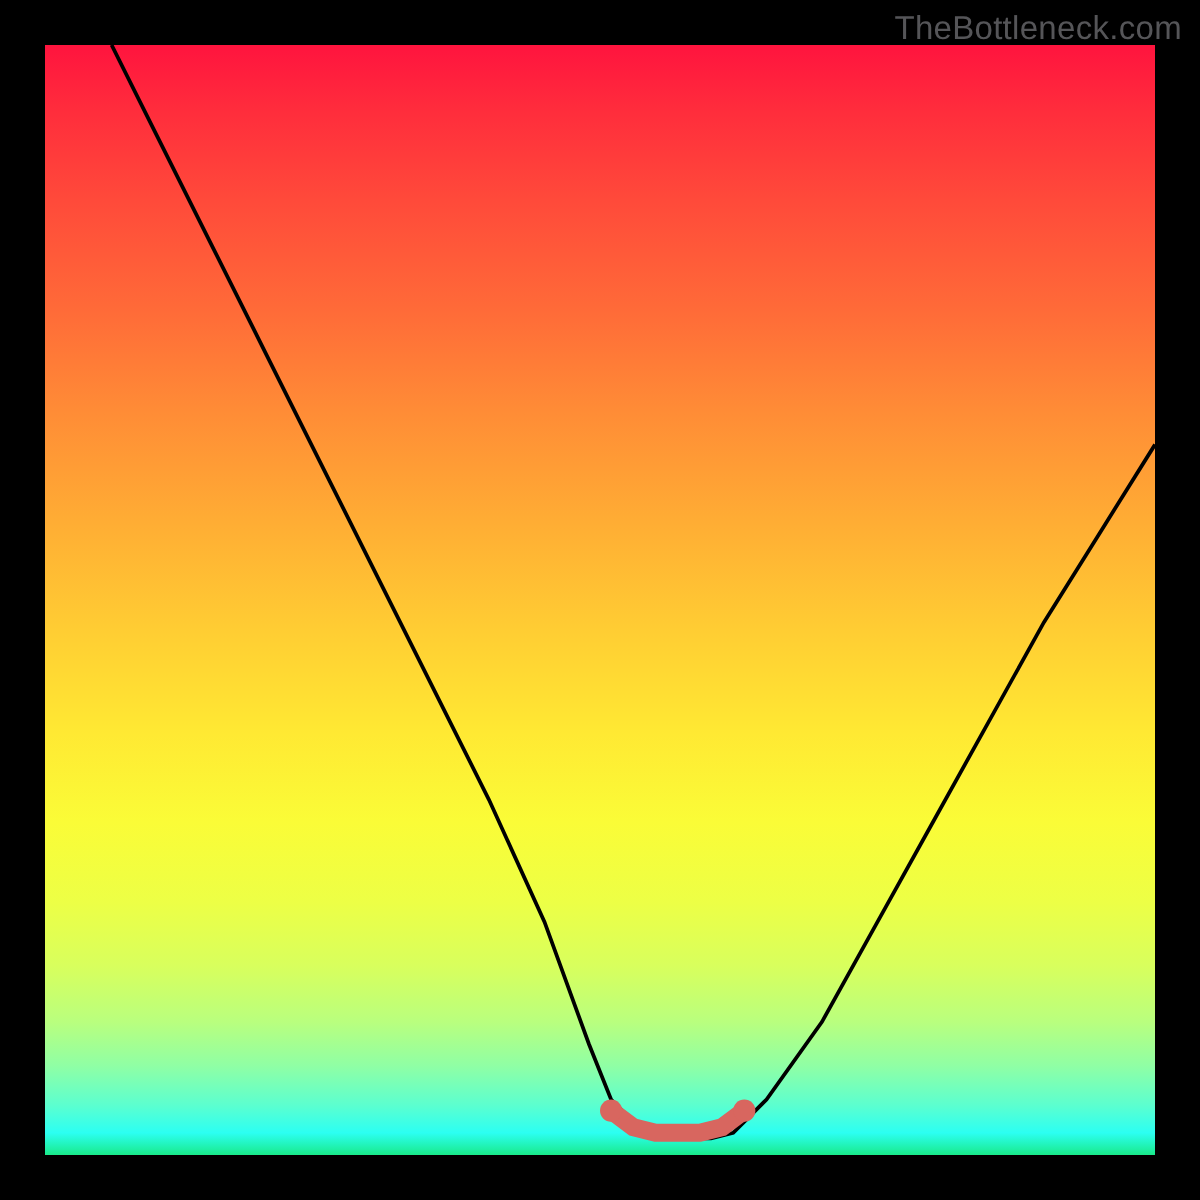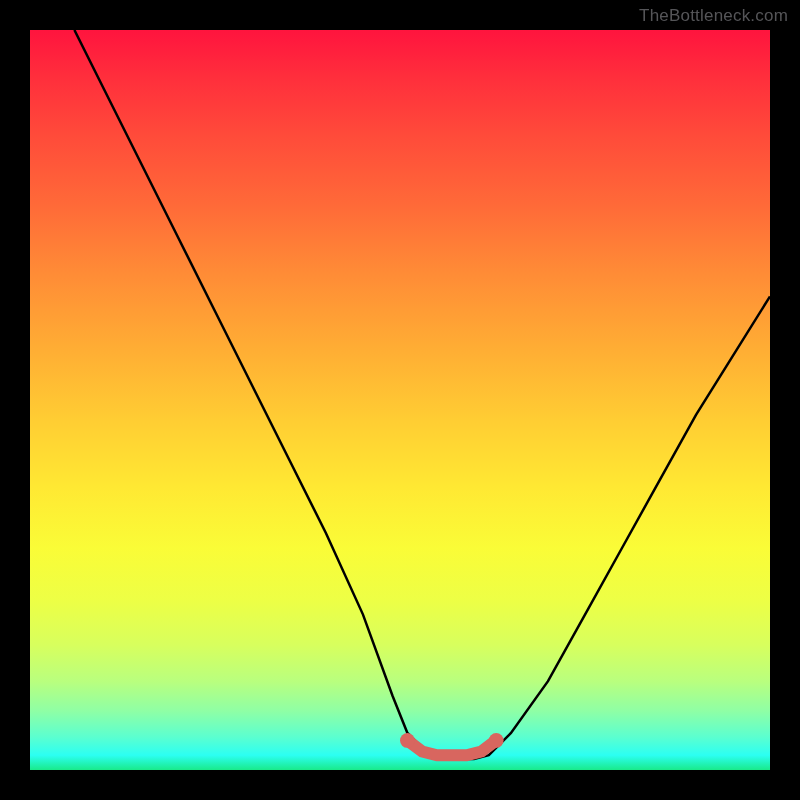--- a/index.html
+++ b/index.html
@@ -15,21 +15,21 @@
     position: relative;
     width: 800px;
     height: 800px;
     background: #000;
   }
   .watermark {
     position: absolute;
     top: 6px;
     right: 12px;
     color: #555558;
-    font-size: 17px;
+    font-size: 22px;
     font-weight: 500;
     letter-spacing: 0.2px;
     z-index: 10;
   }
   .plot-area {
     position: absolute;
     left: 30px;
     top: 30px;
     width: 740px;
     height: 740px;

